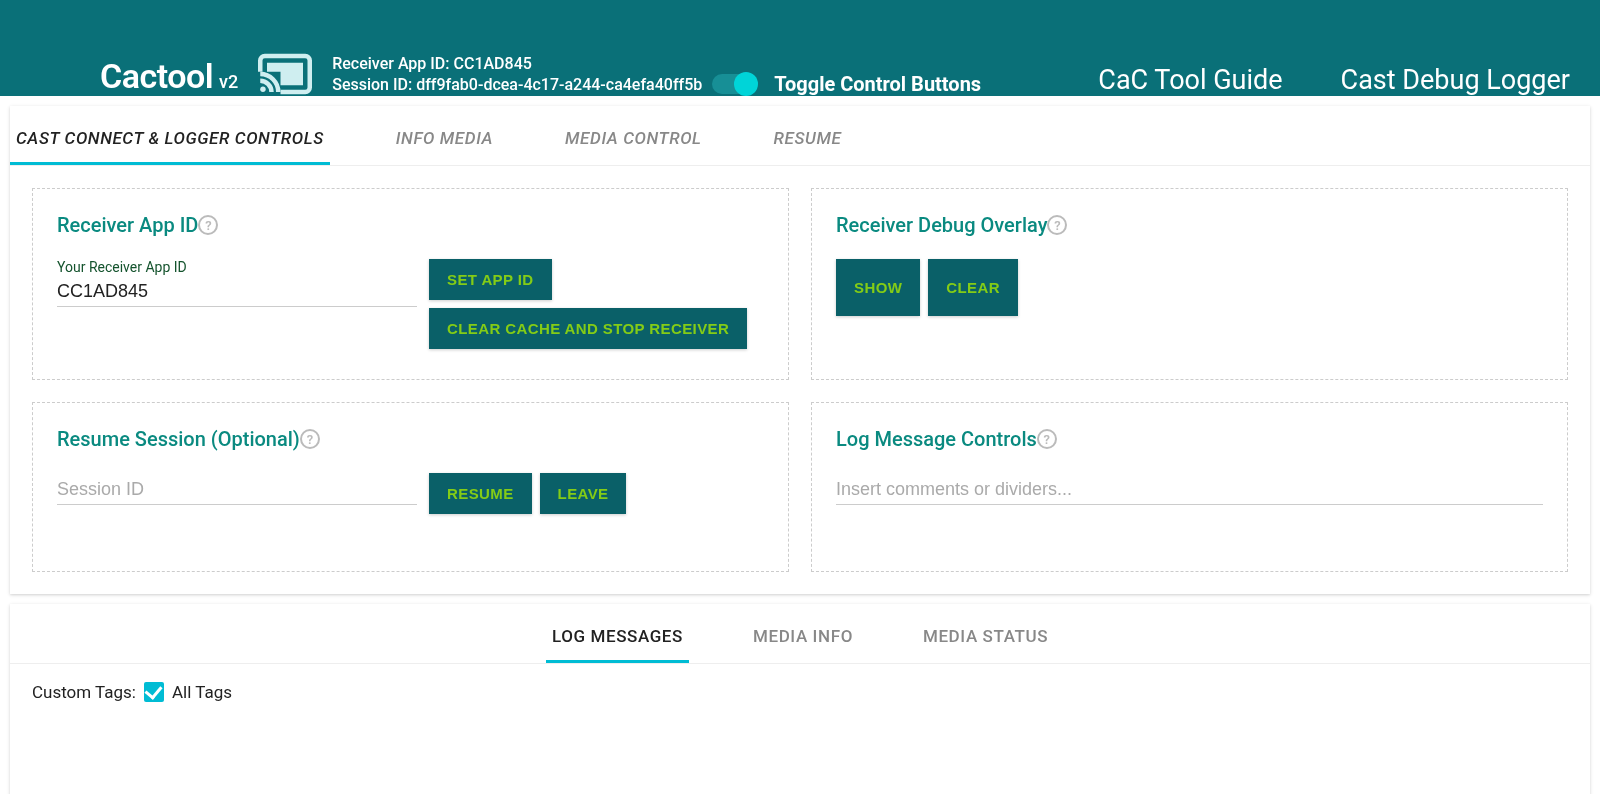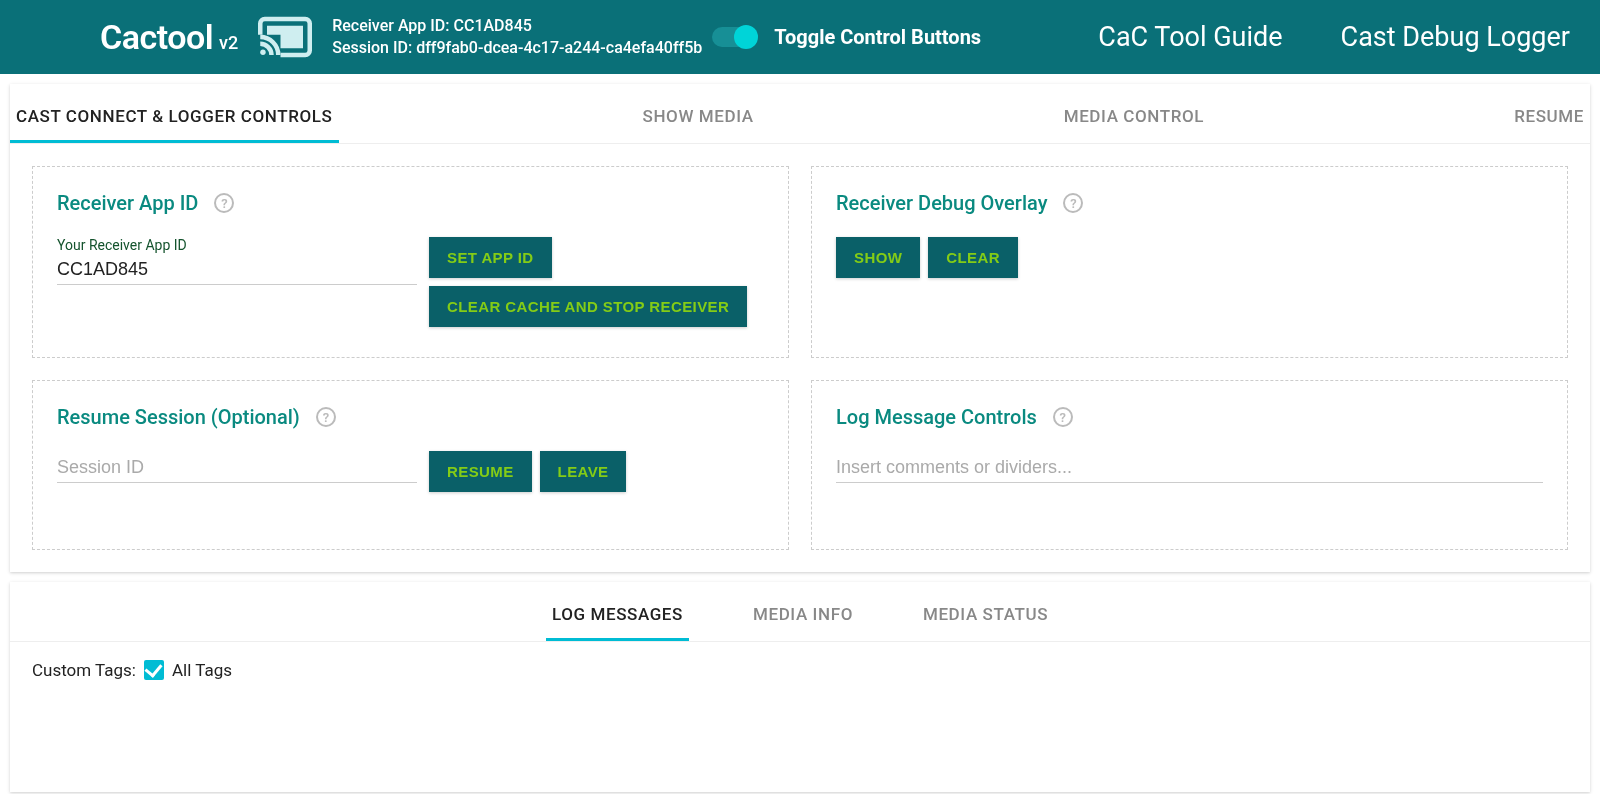--- a/index.html
+++ b/index.html
@@ -1,22 +1,22 @@
 <!DOCTYPE html>
 <html><head>
 <meta charset="utf-8">
 <style>
   * { box-sizing: border-box; margin: 0; padding: 0; }
   body { font-family: -apple-system, BlinkMacSystemFont, "Segoe UI", Roboto, Helvetica, Arial, sans-serif; background: #fff; color: #333; width: 1600px; }
   
   .header {
     background: #0a7078;
-    height: 74px;
+    height: 96px;
     display: flex;
-    align-items: center;
+    align-items: flex-end;
     padding: 0 30px 0 100px;
     color: #fff;
   }
   .logo-group { display: flex; align-items: baseline; gap: 6px; margin-right: 20px; }
   .logo-main { font-size: 34px; font-weight: 600; letter-spacing: -0.5px; }
   .logo-sub { font-size: 18px; font-weight: 500; }
   .cast-icon-wrap { margin-right: 20px; display:flex; align-items:center; }
   .session-info { font-size: 16px; line-height: 1.35; font-weight: 500; margin-right: 10px; }
   .toggle-wrap { display: flex; align-items: center; gap: 18px; }
   .toggle {
@@ -28,56 +28,56 @@
   .toggle-label { font-size: 20px; font-weight: 700; }
   .header-links { margin-left: auto; display: flex; gap: 58px; }
   .header-link { color: #fff; font-size: 27px; font-weight: 400; cursor: pointer; }
 
   .panel {
     margin: 10px;
     background: #fff;
     box-shadow: 0 1px 4px rgba(0,0,0,0.12), 0 1px 2px rgba(0,0,0,0.08);
   }
   .tabs {
-    display: flex; justify-content: space-between; gap: 60px; border-bottom: 1px solid #eee; padding-top: 22px;
+    display: flex; justify-content: flex-start; gap: 60px; border-bottom: 1px solid #eee; padding-top: 22px; font-style: italic;
   }
   .tab {
     font-size: 17px; font-weight: 500; letter-spacing: 0.6px; color: #888; padding: 0 6px 14px 6px; cursor: pointer;
     border-bottom: 3px solid transparent;
   }
   .tab.active { color: #222; border-bottom-color: #00bcd4; }
 
   .grid {
     display: grid; grid-template-columns: 1fr 1fr; gap: 22px; padding: 22px;
   }
   .card {
     border: 1px dashed #ccc; padding: 24px 24px 30px 24px; background: #fff;
     min-height: 170px;
   }
-  .card-title { font-size: 20px; color: #0a8a80; font-weight: 500; margin-bottom: 22px; display: flex; align-items: center; gap: 16px; }
+  .card-title { font-size: 20px; color: #0a8a80; font-weight: 500; margin-bottom: 22px; display: flex; align-items: center; gap: 0; }
   .help-icon {
     width: 20px; height: 20px; border: 2px solid #bbb; border-radius: 50%; color: #bbb;
     display: inline-flex; align-items: center; justify-content: center; font-size: 13px; font-weight: 600;
   }
   .card-body { display: flex; align-items: flex-start; gap: 12px; }
   .input-col { flex: 0 0 360px; }
   .input-col-wide { flex: 1; }
   .floating-label { font-size: 14px; color: #14532d; font-weight: 400; }
   .text-input {
     border: none; border-bottom: 1px solid #ccc; width: 100%; font-size: 18px; padding: 6px 0 4px 0; outline: none;
     background: transparent; color: #222;
   }
   .text-input::placeholder { color: #aaa; }
   .btn-group { display: flex; flex-wrap: wrap; gap: 8px; }
   .btn {
     background: #0a6068; color: #84cc16; border: none; padding: 12px 18px; font-size: 15px; font-weight: 600;
     letter-spacing: 0.4px; cursor: pointer; text-transform: uppercase;
     box-shadow: 0 1px 3px rgba(0,0,0,0.2);
   }
-  .btn.small { padding: 12px 18px; text-align: center; }
+  .btn.small { padding: 20px 18px; text-align: center; }
 
   .tabs2 {
     display: flex; justify-content: center; gap: 58px; padding-top: 22px; border-bottom: 1px solid #eee; align-items: flex-end;
   }
   .custom-tags-row {
     padding: 18px 22px; display: flex; align-items: center; gap: 8px; font-size: 17px; color: #222;
     min-height: 150px; align-items: flex-start;
   }
   .checkbox {
     width: 20px; height: 20px; background: #00bcd4; border-radius: 2px; position: relative; cursor: pointer;
@@ -124,21 +124,21 @@
   </div>
   <div class="header-links">
     <span class="header-link">CaC Tool Guide</span>
     <span class="header-link">Cast Debug Logger</span>
   </div>
 </div>
 
 <div class="panel">
   <div class="tabs">
     <div class="tab active">CAST CONNECT &amp; LOGGER CONTROLS</div>
-    <div class="tab">SHOW MEDIA</div>
+    <div class="tab">INFO MEDIA</div>
     <div class="tab">MEDIA CONTROL</div>
     <div class="tab">RESUME</div>
   </div>
 
   <div class="grid">
 
     <div class="card">
       <div class="card-title">
         <span>Receiver App ID</span>
         <span class="help-icon">?</span>

